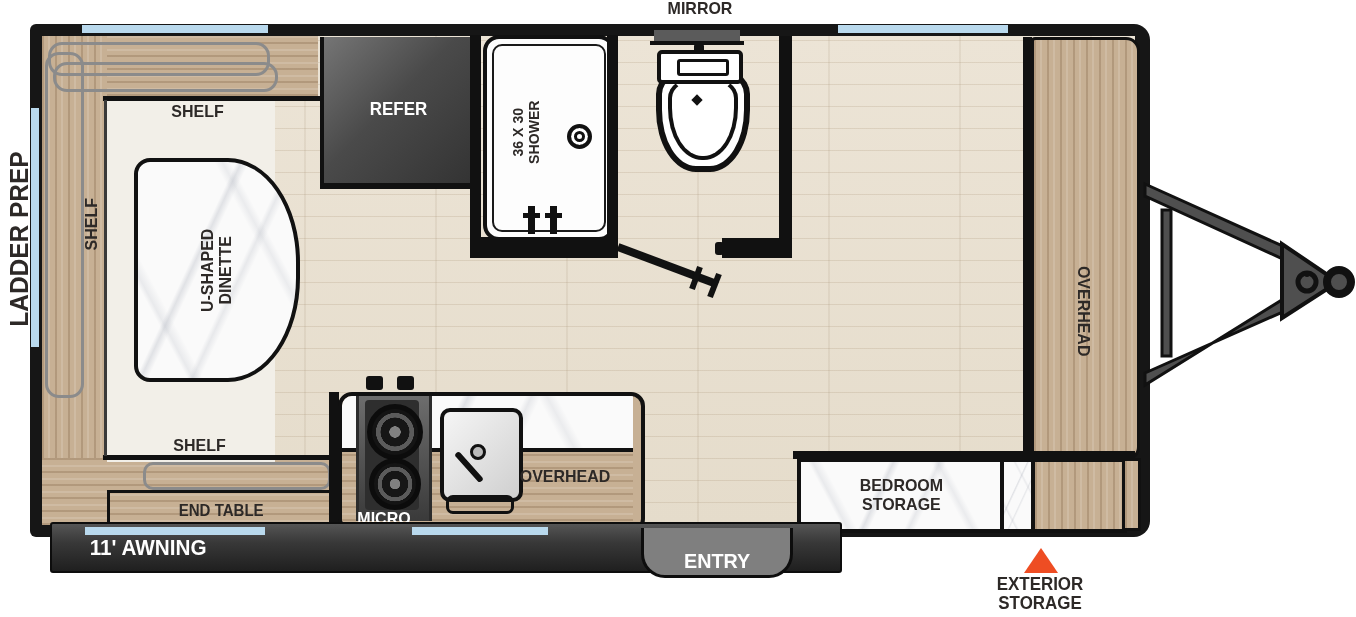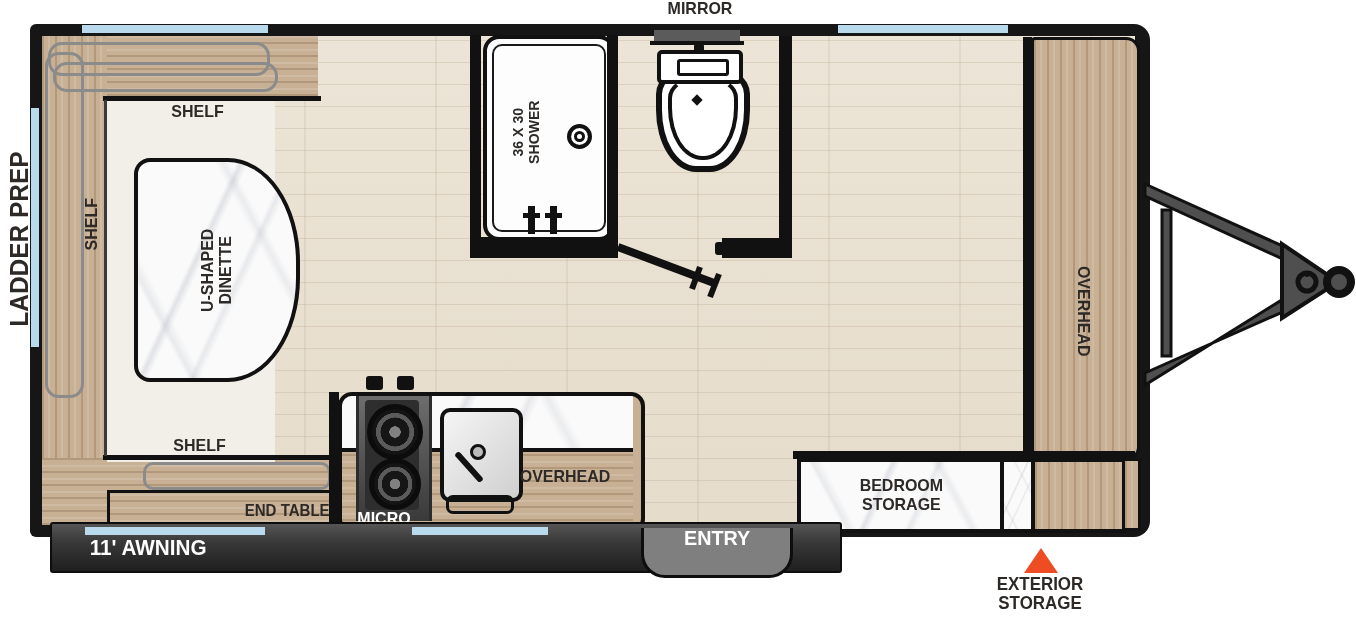--- a/index.html
+++ b/index.html
@@ -76,31 +76,31 @@
          display:flex;align-items:center;justify-content:center;}
   #bstor-cell{left:1000px;top:458px;width:28px;height:67px;border:4px solid #111;}
   #bstor-wood{left:1031px;top:458px;width:88px;height:67px;border:4px solid #111;}
   #bstor-strip{left:1122px;top:458px;width:13px;height:67px;border:3px solid #111;}
   
   #dinette-slab{left:107px;top:98px;width:168px;height:364px;background:#f2efe8;}
   #bench-left{left:42px;top:36px;width:65px;height:489px;}
   #bench-top{left:107px;top:36px;width:211px;height:60px;}
   #bench-bottom{left:42px;top:458px;width:296px;height:67px;}
   #endtable{left:107px;top:490px;width:222px;height:35px;border:3px solid #111;border-radius:0 0 10px 2px;
-            display:flex;align-items:center;justify-content:flex-end;}
+            display:flex;align-items:center;justify-content:center;}
   #table{left:134px;top:158px;width:158px;height:216px;border:4px solid #111;
          border-radius:16px 72px 72px 16px / 16px 104px 104px 16px;
          display:flex;align-items:center;justify-content:center;}
   
   #awning{left:50px;top:522px;width:788px;height:47px;border:2px solid #0d0d0d;border-radius:3px;
     background:linear-gradient(180deg,#555 0%,#383838 40%,#1f1f1f 100%);
     display:flex;align-items:center;z-index:20;}
   #entry-tab{left:641px;top:528px;width:152px;height:50px;background:#7f7f7f;border:3px solid #0d0d0d;
     border-top:none;border-radius:0 0 24px 24px;display:flex;align-items:flex-end;justify-content:center;
-    padding-bottom:25px;box-sizing:border-box;z-index:25;}
+    padding-bottom:2px;box-sizing:border-box;z-index:25;}
   #tri{left:1024px;top:548px;width:0;height:0;border-left:17px solid transparent;
        border-right:17px solid transparent;border-bottom:25px solid #ee4d23;}
   .whitetext{color:#fff;}
   #floor-patch{left:633px;top:523px;width:160px;height:10px;background:#e8dfcf;z-index:15;}
 </style>
 </head>
 <body>
 
 <div id="stage">
 
@@ -133,20 +133,23 @@
     <div class="lbl cond" style="font-size:17px;transform:rotate(-90deg) scaleX(.94);">U-SHAPED
 DINETTE</div>
   </div>
   <div class="abs lbl cond" style="left:150px;top:103px;width:95px;font-size:17px;">SHELF</div>
   <div class="abs lbl cond" style="left:152px;top:437px;width:95px;font-size:17px;">SHELF</div>
   <div class="abs lbl cond" style="left:47px;top:215px;width:90px;font-size:17px;transform:rotate(-90deg) scaleX(.94);">SHELF</div>
   <div class="abs wood wood-h" id="endtable">
     <div class="lbl cond" style="font-size:16px;">END TABLE</div>
   </div>
 
+  <div class="abs" id="refer">
+    <div class="lbl whitetext cond" style="font-size:18px;">REFER</div>
+  </div>
 
   <div class="abs blackline" style="left:329px;top:392px;width:10px;height:133px;"></div>
   <div class="abs" id="kitchen-unit">
     <div class="abs marble" id="kc-marble"></div>
     <div class="abs wood wood-h" id="kc-wood"></div>
     <div class="abs" id="kc-div"></div>
     <div class="abs" id="stove">
       <div class="abs" style="left:6px;top:4px;width:54px;height:110px;background:#2e2e2e;border-radius:4px;"></div>
     </div>
     <div class="abs burner" id="burner-rear"></div>

